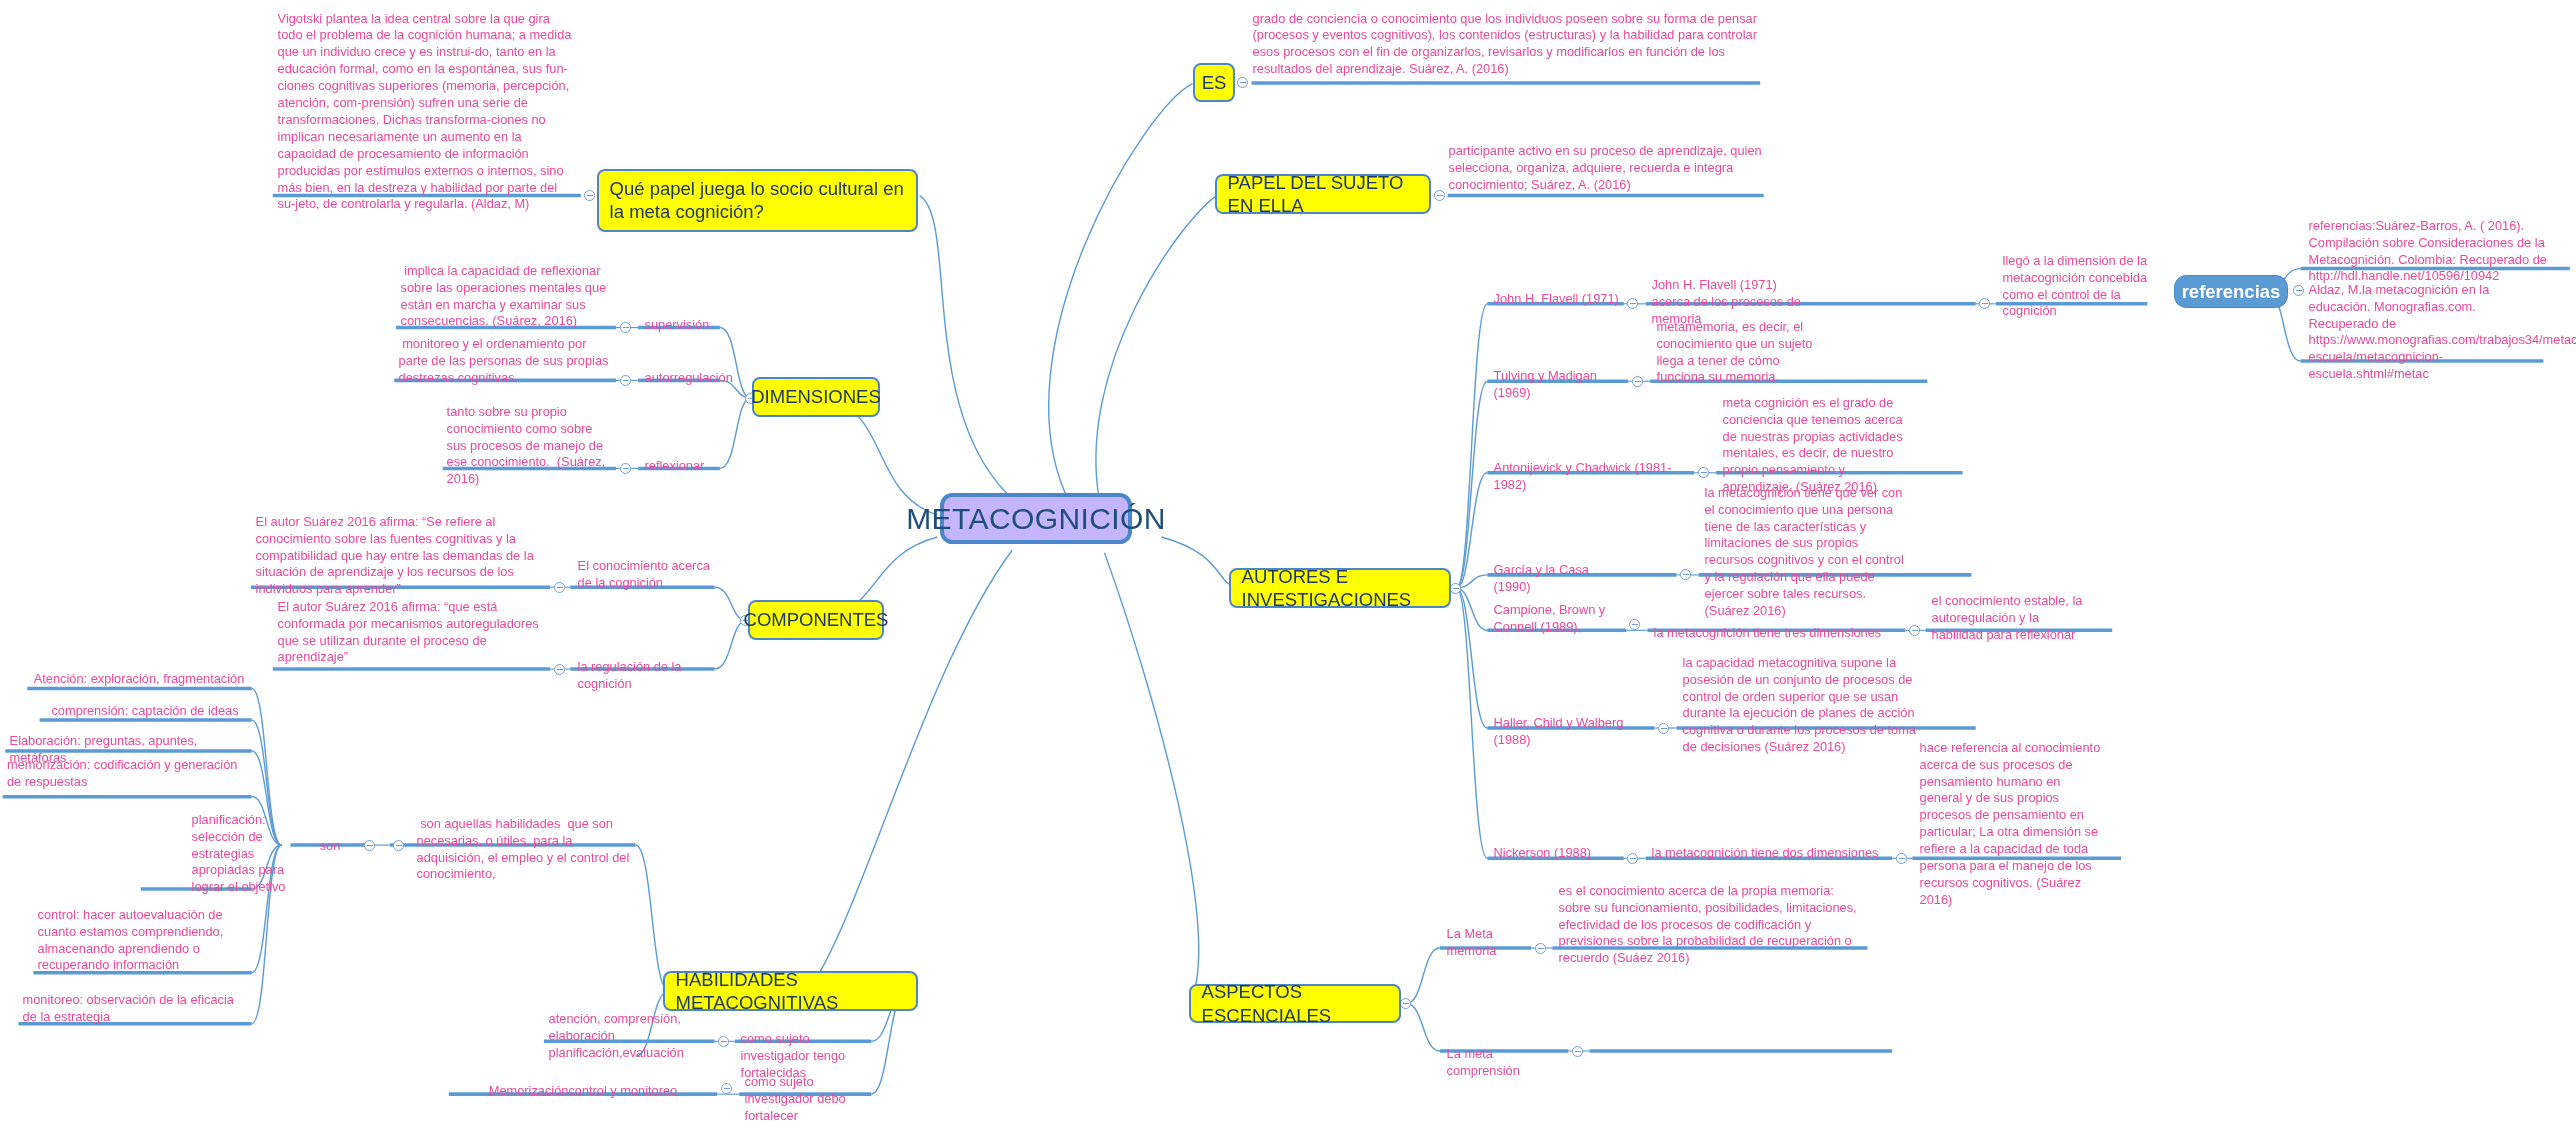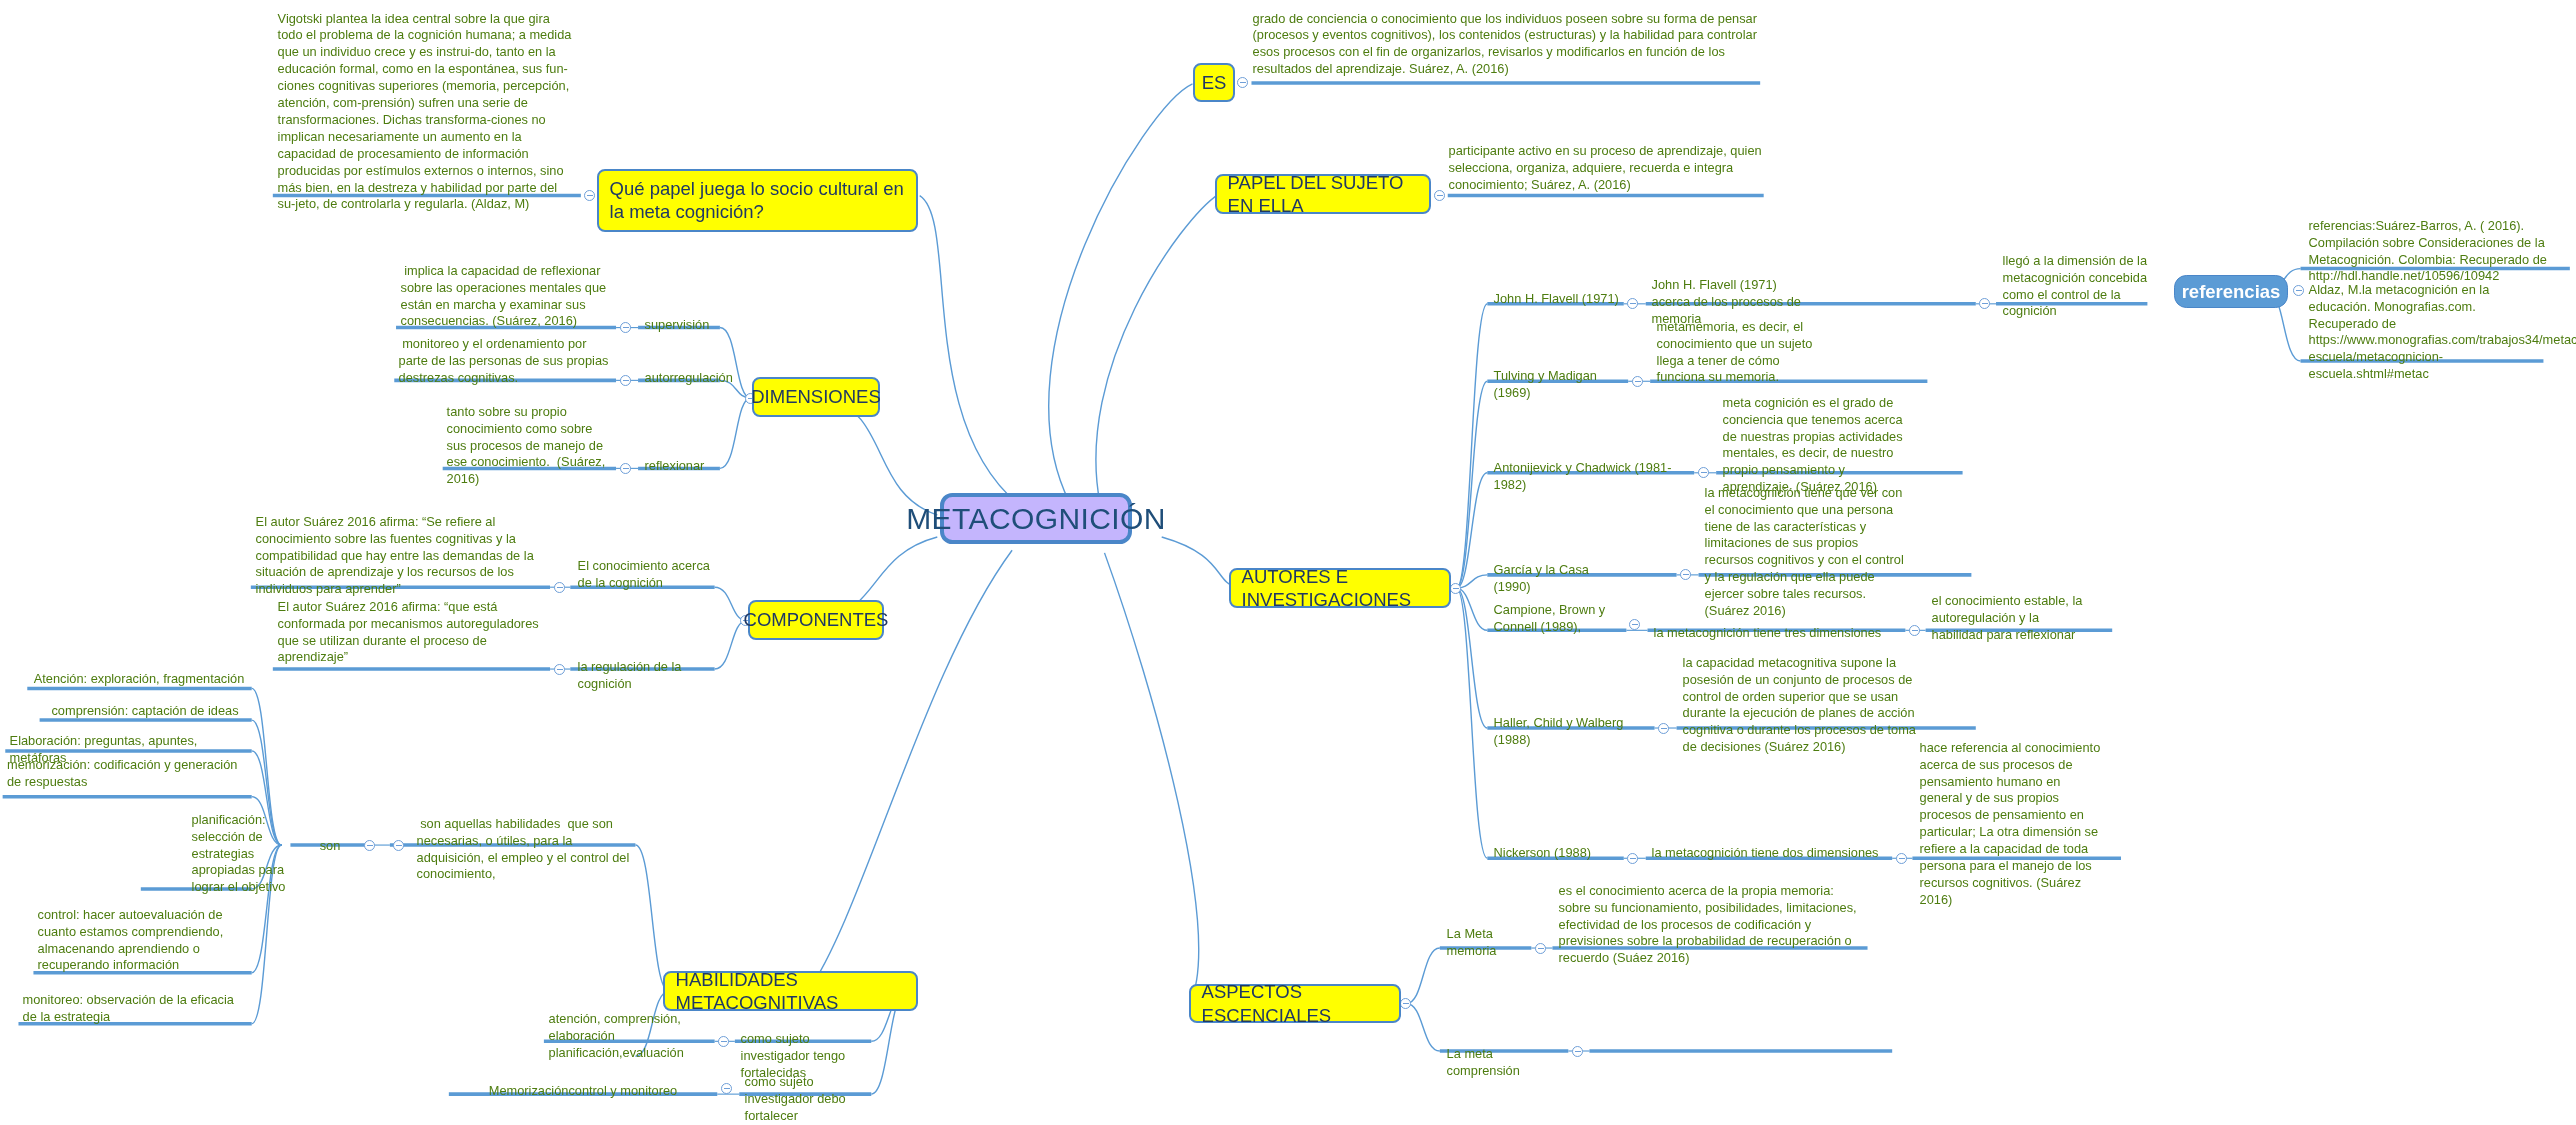--- a/index.html
+++ b/index.html
@@ -64,21 +64,21 @@
     font-size: 18.5px;
     font-weight: bold;
     padding: 6.2px 12.3px;
     display: flex;
     align-items: center;
     justify-content: center;
   }
 
   
   .leaf {
-    color: #4d7c0f;
+    color: #ec4899;
     font-size: 12.8px;
     line-height: 1.32;
     padding: 1.8px 2.6px 3.5px 2.6px;
   }
 
   
   .toggle {
     position: absolute;
     width: 11.4px; height: 11.4px;
     border: 0.9px solid #6f9fd8;

